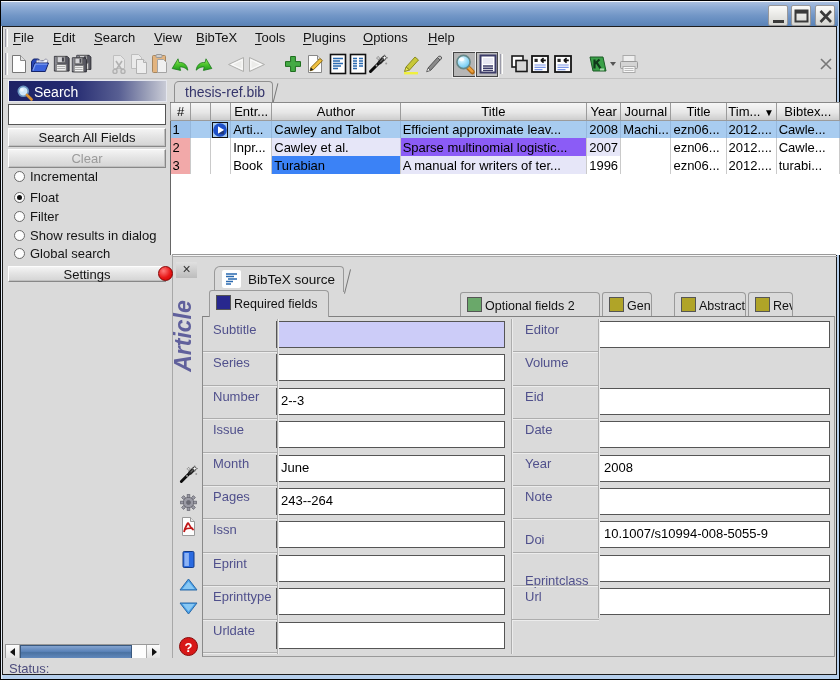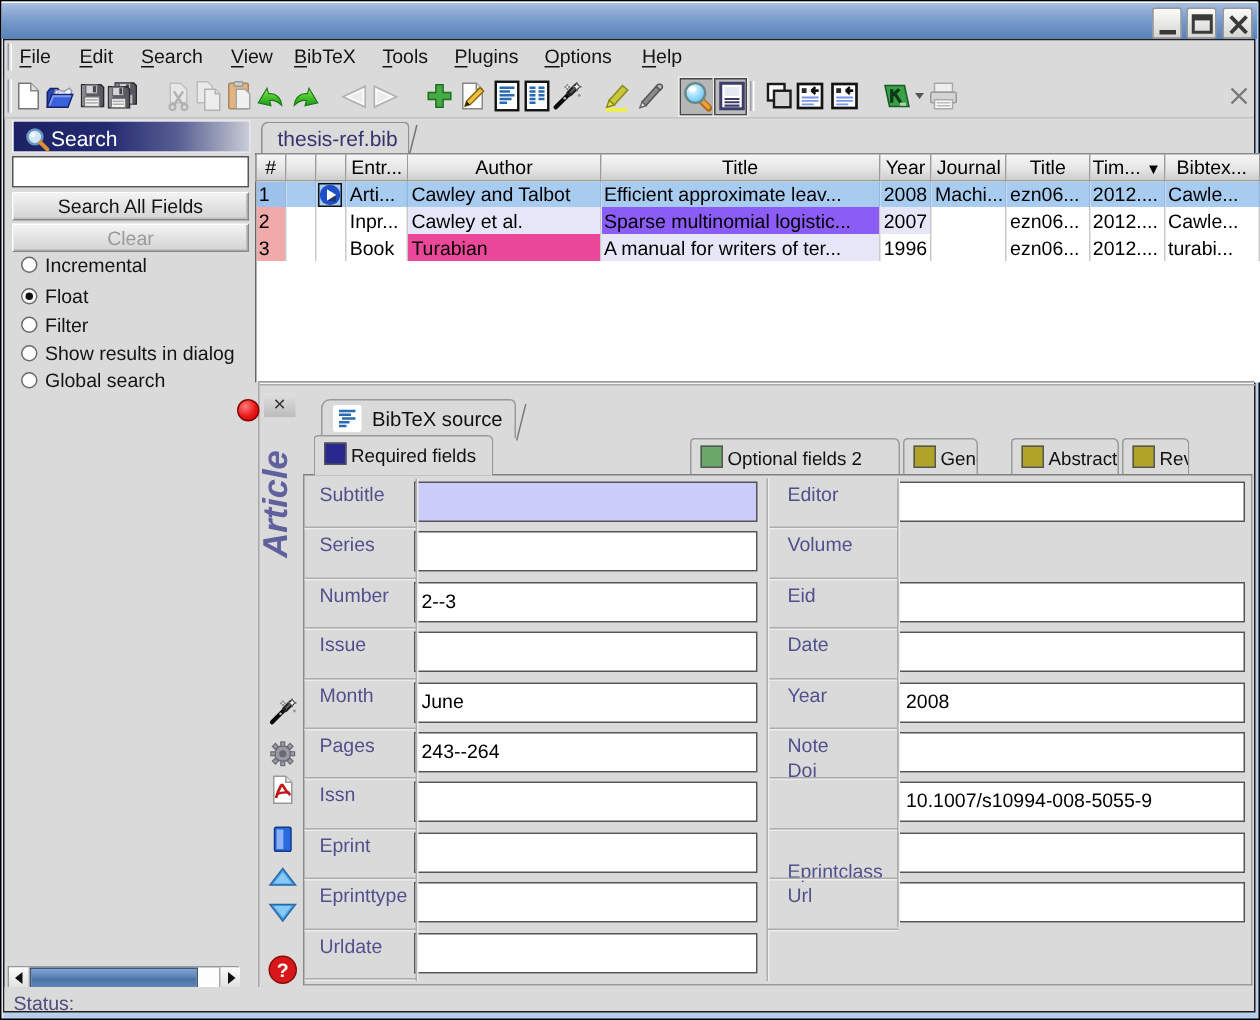--- a/index.html
+++ b/index.html
@@ -324,20 +324,21 @@
       </div>
 <div class="radiorow" style="top:149px">
         <div class="circ"></div>
         <div class="lbl">Show results in dialog</div>
       </div>
 <div class="radiorow" style="top:167px">
         <div class="circ"></div>
         <div class="lbl">Global search</div>
       </div>
 <div id="red-icon"></div>
+<div class="pbtn" style="top:186px;height:16px;padding-top:0px" id="btn-settings">Settings</div>
 <div id="hscroll">
 <div class="sbtn" style="position:absolute;left:0;top:0;width:14px;height:14px;background:linear-gradient(180deg,#fcfcfc,#e0e0e0);border-right:1px solid #aaa"><svg width="14" height="14" viewBox="0 0 14 14">
             <path d="M9 3 v8 l-5 -4 z" fill="#111"></path>
           </svg></div>
 <div style="position:absolute;left:14px;top:0;width:112px;height:14px;background:radial-gradient(circle 1px at 2px 2px,#9ab4d8 40%,transparent 41%),linear-gradient(180deg,#84a4d0 0%,#5b83b9 45%,#4a72a2 55%,#6088bc 100%);background-size:4px 4px,100% 100%;background-position:38px 3px,0 0;border:1px solid #39587e"></div>
 <div class="sbtn" style="position:absolute;left:140px;top:0;width:14px;height:14px;background:linear-gradient(180deg,#fcfcfc,#e0e0e0);border-left:1px solid #aaa"><svg width="14" height="14" viewBox="0 0 14 14">
             <path d="M5 3 v8 l5 -4 z" fill="#111"></path>
           </svg></div>
 </div>
 </div>
@@ -401,21 +402,21 @@
 <td></td>
 <td>ezn06...</td>
 <td>2012....</td>
 <td>Cawle...</td>
 </tr>
 <tr class="">
               <td style="background:#f2a9a9">3</td>
 <td></td>
 <td></td>
 <td>Book</td>
-<td style="background:#ec4899">Turabian</td>
+<td style="background:#3b82f6">Turabian</td>
 <td style="background:#e6e6f8">A manual for writers of ter...</td>
 <td>1996</td>
 <td></td>
 <td>ezn06...</td>
 <td>2012....</td>
 <td>turabi...</td>
 </tr>
 </tbody>
         </table>
       </div>
@@ -538,21 +539,21 @@
 <div class="fline" style="left:309px;top:68px;width:87px"></div>
 <div class="flabel" style="left:322px;top:105px">Date</div>
 <div class="finput" style="left:396px;top:104px;width:231px;height:27px"></div>
 <div class="fline" style="left:309px;top:101px;width:87px"></div>
 <div class="flabel" style="left:322px;top:139px">Year</div>
 <div class="finput" style="left:396px;top:138px;width:231px;height:27px">2008</div>
 <div class="fline" style="left:309px;top:135px;width:87px"></div>
 <div class="flabel" style="left:322px;top:172px">Note</div>
 <div class="finput" style="left:396px;top:171px;width:231px;height:27px"></div>
 <div class="fline" style="left:309px;top:168px;width:87px"></div>
-<div class="flabel" style="left:322px;top:189px">Doi</div>
+<div class="flabel" style="left:322px;top:215px">Doi</div>
 <div class="finput" style="left:396px;top:204px;width:231px;height:27px">10.1007/s10994-008-5055-9</div>
 <div class="fline" style="left:309px;top:201px;width:87px"></div>
 <div class="flabel" style="left:322px;top:256px">Eprintclass</div>
 <div class="finput" style="left:396px;top:238px;width:231px;height:27px"></div>
 <div class="fline" style="left:309px;top:235px;width:87px"></div>
 <div class="flabel" style="left:322px;top:272px">Url</div>
 <div class="finput" style="left:396px;top:271px;width:231px;height:27px"></div>
 <div class="fline" style="left:309px;top:268px;width:87px"></div>
 <div class="fline" style="left:0px;top:335px;width:75px"></div>
 <div class="vline" style="left:74px;top:2px;height:335px"></div>

